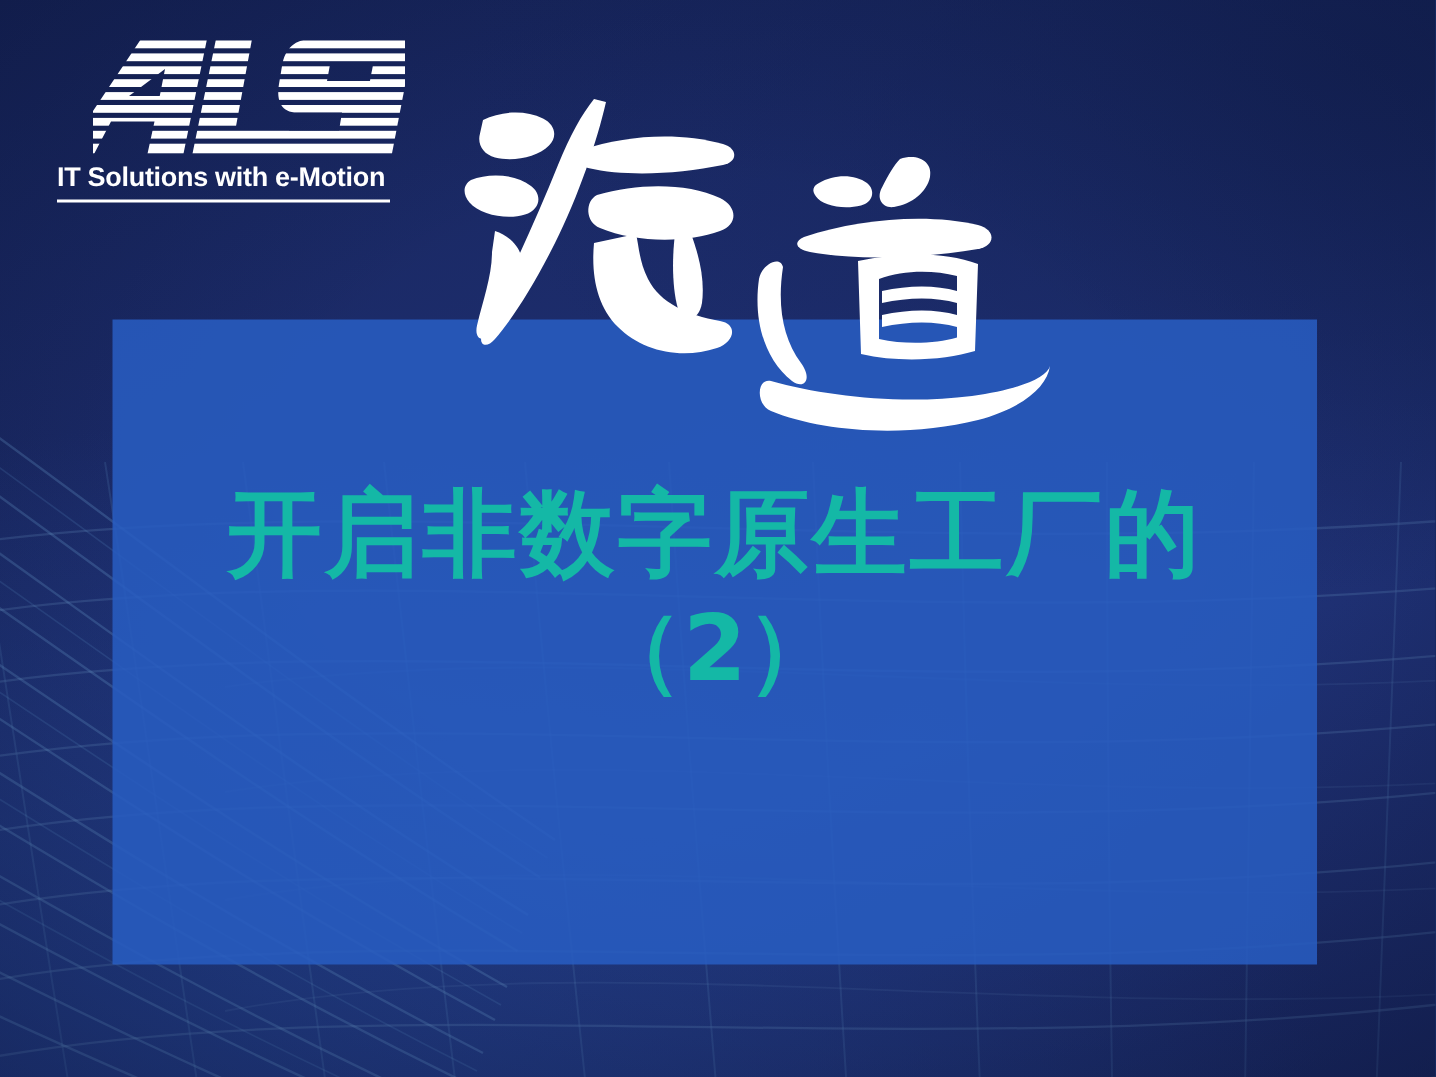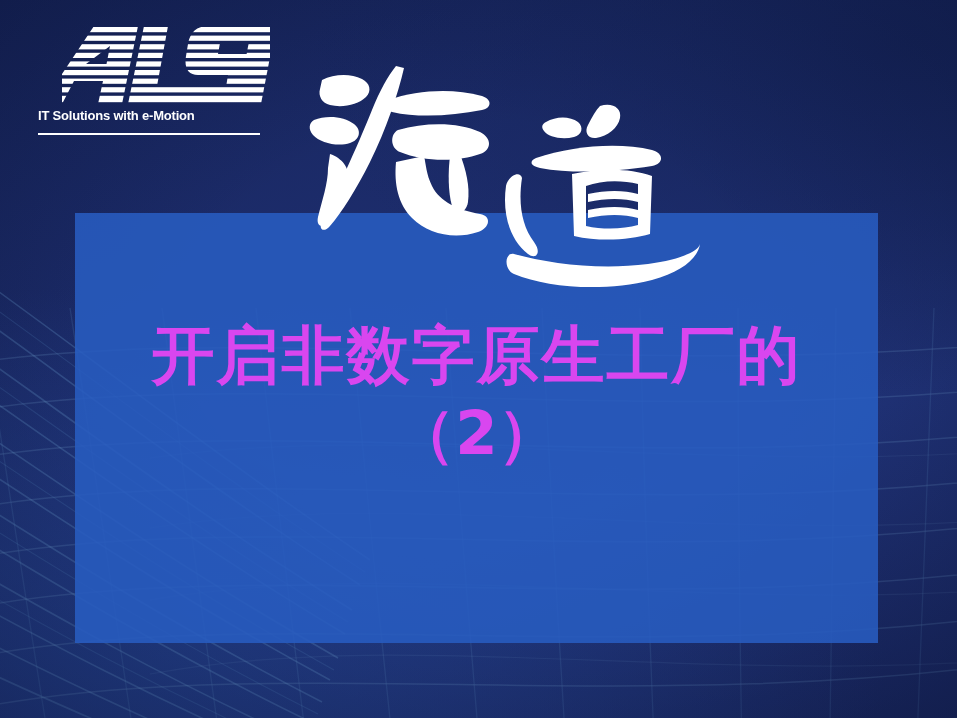--- a/index.html
+++ b/index.html
@@ -74,21 +74,21 @@
     top: 0;
     width: 208px;
     height: 78px;
   }
   .logo-tagline {
     position: absolute;
     left: 0;
     top: 82px;
     width: 222px;
     color: #ffffff;
-    font-size: 13px;
+    font-size: 18px;
     font-weight: bold;
     letter-spacing: -0.2px;
     white-space: nowrap;
     text-align: left;
   }
   .logo-rule {
     position: absolute;
     left: 0;
     top: 107px;
     width: 222px;
@@ -115,21 +115,21 @@
     background: rgba(40, 92, 192, 0.88);
   }
 
   
   .title-block {
     position: absolute;
     left: 75px;
     top: 318px;
     width: 803px;
     text-align: center;
-    color: #d946ef;
+    color: #14b8a6;
   }
   .title-line {
     font-family: "DejaVu Sans", "Liberation Sans", sans-serif;
     font-weight: bold;
     font-size: 63px;
     line-height: 75px;
     letter-spacing: 2px;
     white-space: nowrap;
   }
   .title-line.sub {

